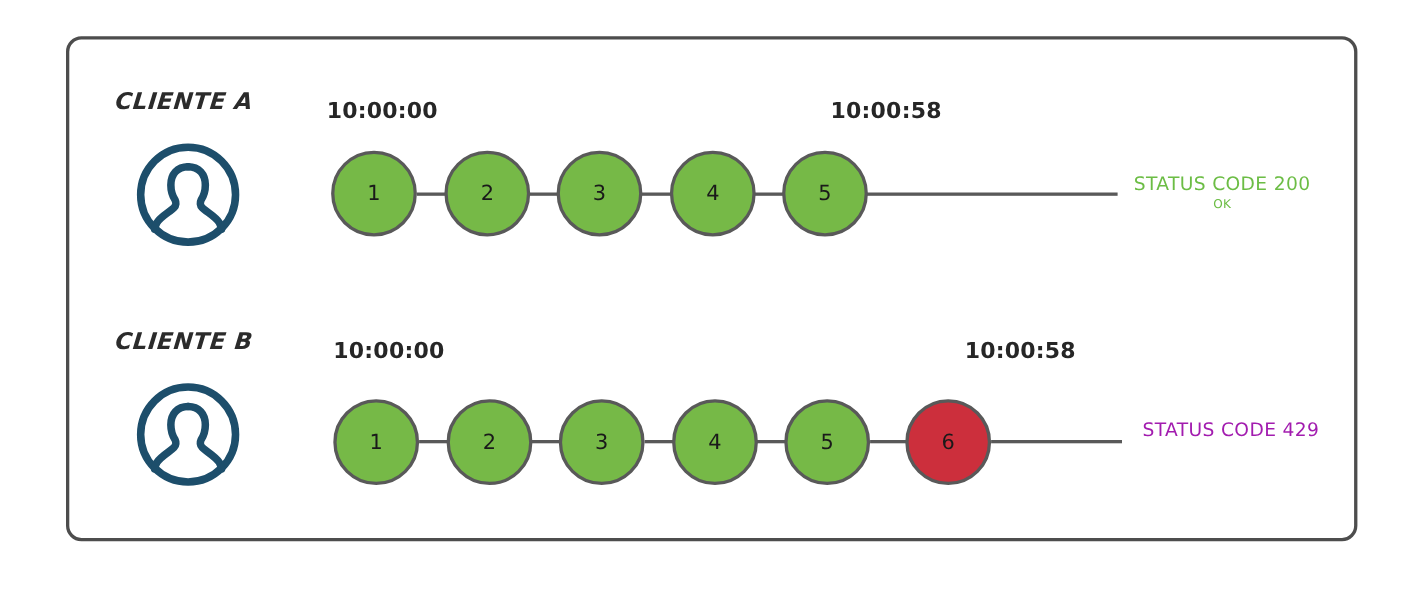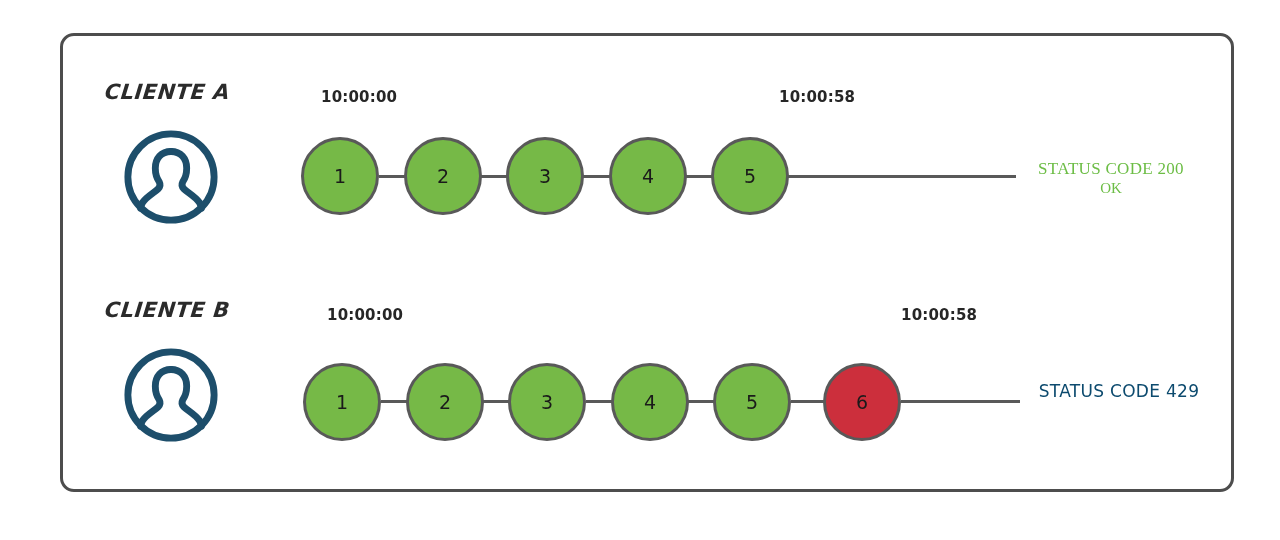--- a/index.html
+++ b/index.html
@@ -58,26 +58,25 @@
     left: 122px;
     top: 128px;
     width: 98px;
     height: 98px;
   }
 
   
   .timestamp {
     position: absolute;
     font-family: "DejaVu Sans", sans-serif;
-    font-size: 15px;
+    font-size: 20px;
     font-weight: bold;
     color: #262626;
     white-space: nowrap;
     letter-spacing: 0.2px;
-    margin-left: 24px;
   }
 
   
   .chain {
     position: absolute;
     left: 0;
     top: 0;
   }
 
   .node {
@@ -113,24 +112,24 @@
     white-space: nowrap;
     line-height: 1.25;
   }
   .status-block .status-main {
     display: block;
     font-size: 17px;
     letter-spacing: 0.3px;
   }
   .status-block .status-sub {
     display: block;
-    font-size: 15px;
+    font-size: 11px;
   }
   .status-ok  { color: #6cbd45; }
-  .status-err { color: #0c4a6e; }
+  .status-err { color: #a21caf; }
   .status-err .status-sub { font-style: italic; }
 </style>
 </head>
 <body>
 
 <div id="diagram-frame"></div>
 
 <div class="client-row" id="client-row-a">
 
   <div class="client-label">CLIENTE A</div>
@@ -168,21 +167,21 @@
       <span>3</span>
     </div>
     <div class="node ok" style="left:609px; top:137px;">
       <span>4</span>
     </div>
     <div class="node ok" style="left:711px; top:137px;">
       <span>5</span>
     </div>
   </div>
 
-  <div class="status-block status-ok" style="left:1025px; top:158px; width:172px;font-family:Liberation Serif, serif;">
+  <div class="status-block status-ok" style="left:1025px; top:158px; width:172px;">
     <span class="status-main">STATUS CODE 200</span>
     <span class="status-sub">OK</span>
   </div>
 </div>
 
 <div class="client-row" id="client-row-b">
 
   <div class="client-label">CLIENTE B</div>
 
   <div class="avatar">

